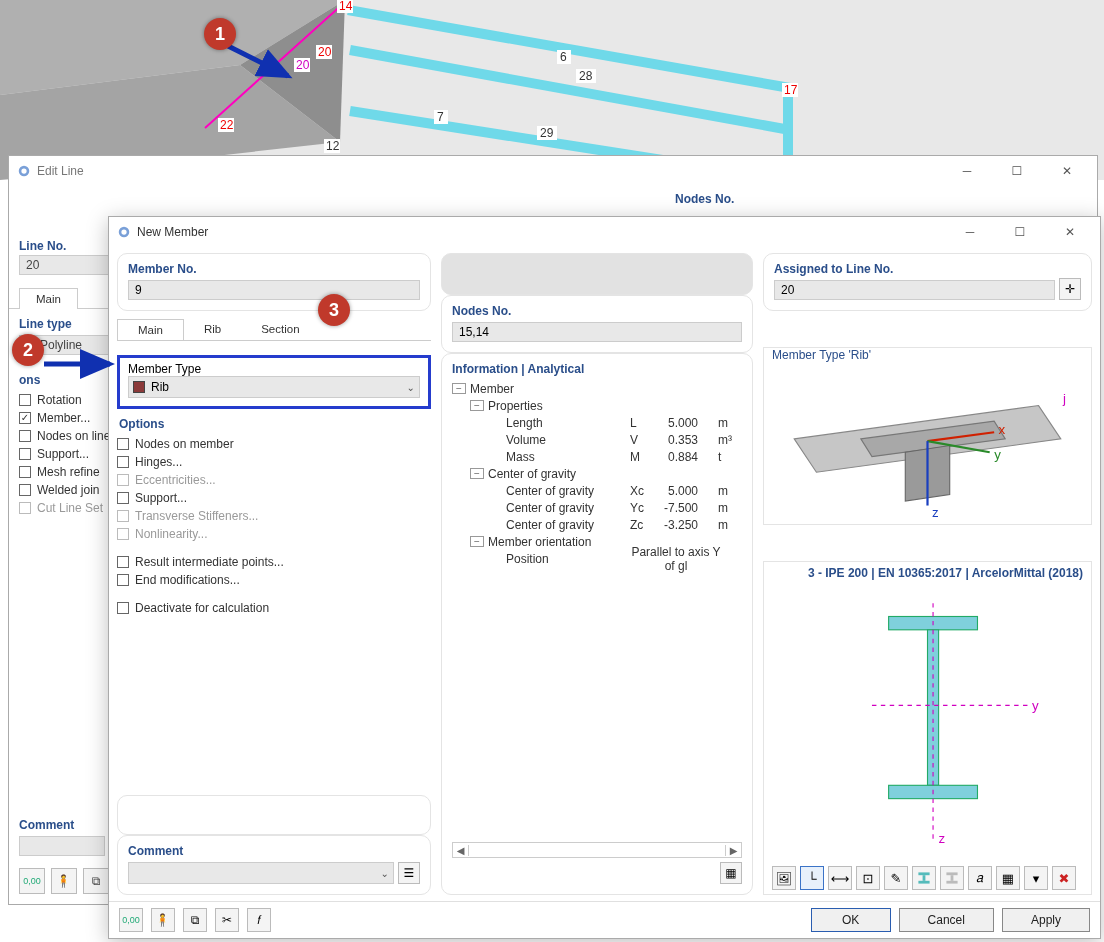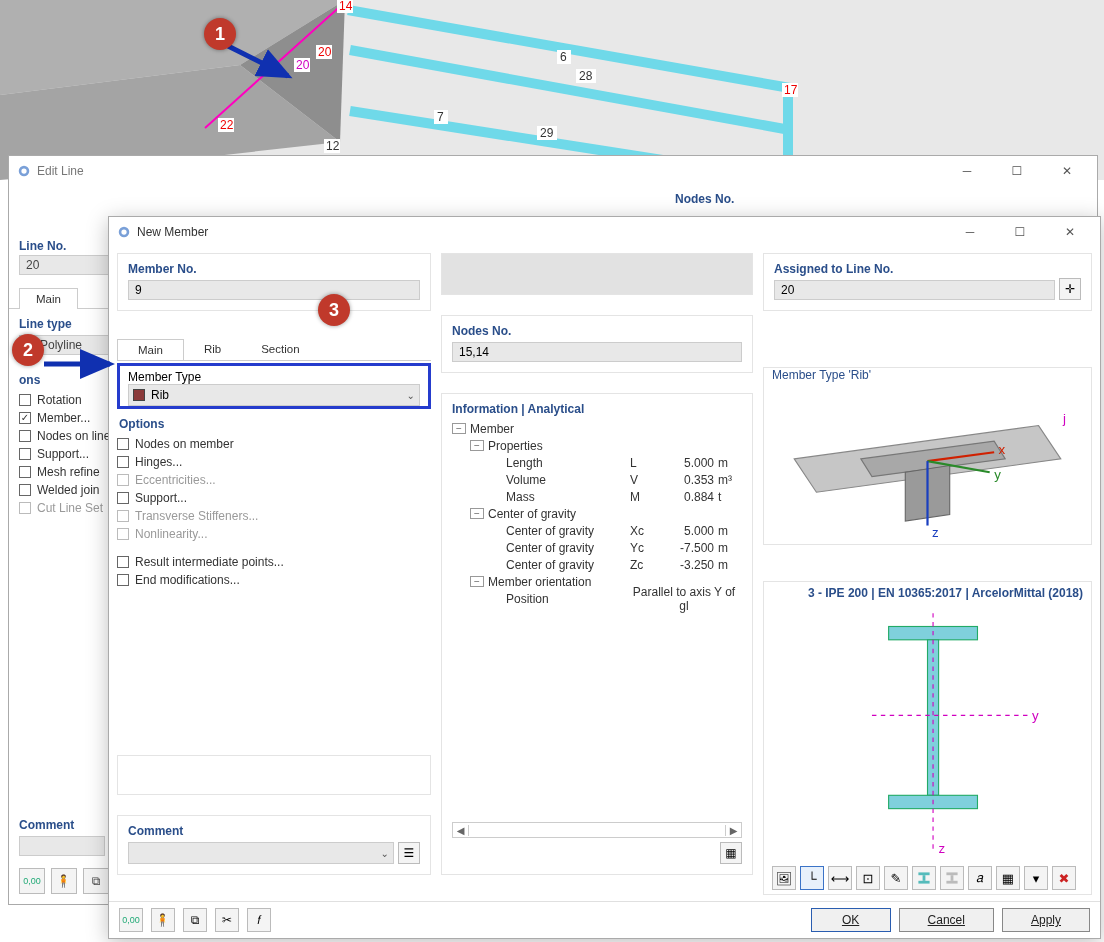--- a/index.html
+++ b/index.html
@@ -37,62 +37,62 @@
 .chk { width: 12px; height: 12px; border: 1px solid #666; background: #fff; display: inline-flex; align-items: center; justify-content: center; font-size: 10px; line-height: 10px; color: #333; }
 .chk.disabled { border-color: #bbb; }
 
 
 .win-new { position: absolute; left: 108px; top: 216px; width: 993px; height: 723px; background: #fff; border: 1px solid #aaa; box-shadow: 0 4px 20px rgba(0,0,0,0.25); z-index: 100; display: flex; flex-direction: column; }
 .win-new .titlebar { color: #333; }
 .win-new .body { flex: 1; display: flex; padding: 6px 8px; gap: 10px; overflow: hidden; }
 .colA { width: 314px; display: flex; flex-direction: column; }
 .colB { width: 312px; display: flex; flex-direction: column; }
 .colC { flex: 1; display: flex; flex-direction: column; gap: 36px; }
-.group { border: 1px solid #e4e4e4; border-radius: 0; padding: 8px 10px 10px 10px; margin-bottom: 20px; }
+.group { border: 1px solid #e4e4e4; border-radius: 10px; padding: 8px 10px 10px 10px; margin-bottom: 0; }
 .group .gtitle { color: #2a4e8a; font-weight: 600; margin-bottom: 4px; }
 .txt-in { border: 1px solid #ccc; background: #e8e8e8; height: 20px; padding: 2px 6px; width: 100%; }
 .inner-tabs { display: flex; border-bottom: 1px solid #ccc; margin-top: 8px; }
 .inner-tabs .itab { padding: 4px 20px; background: #fff; font-size: 11.5px; color: #333; }
 .inner-tabs .itab:first-child { border: 1px solid #ccc; border-bottom: none; background: #fff; }
-.highlight-box { border: 3px solid #253ccd; padding: 4px 8px 0 8px; margin-top: 2px; }
+.highlight-box { border: 3px solid #253ccd; padding: 4px 8px 8px 8px; margin-top: 14px; }
 .sel { display: flex; align-items: center; border: 1px solid #ccc; background: #e8e8e8; height: 22px; padding: 0 4px; gap: 6px; }
 .sel .swatch { width: 12px; height: 12px; background: #8b3a3a; border:1px solid #444; }
 .sel .dd { margin-left: auto; color: #555; font-size: 10px; }
 .opts-title { color:#2a4e8a; font-weight:600; margin: 8px 0 4px 2px; }
 
 
 .info-tree { font-size: 11.5px; color: #333; }
 .info-tree .row { display: flex; align-items: center; height: 17px; }
 .info-tree .exp { width: 14px; text-align: center; color: #666; border:1px solid #999; height:11px; line-height:9px; font-size:10px; margin-right:4px; }
 .info-tree .ind0 { padding-left: 0px; }
 .info-tree .ind1 { padding-left: 18px; }
 .info-tree .ind3 { padding-left: 54px; }
 .info-tree .c1 { flex: 1; }
 .info-tree .c2 { width: 30px; }
-.info-tree .c3 { width: 58px; text-align: right; padding-right:4px; }
+.info-tree .c3 { width: 58px; text-align: right; padding-right:20px; }
 .info-tree .c4 { width: 24px; }
 .hscroll { display:flex; align-items:center; border:1px solid #ccc; height:16px; margin-top:4px; }
 .hscroll .ar { width:16px; text-align:center; color:#666; border-right:1px solid #ccc; font-size:10px; }
 .hscroll .ar:last-child { border-left:1px solid #ccc; border-right:none; }
 .hscroll .track { flex:1; }
 
 
 .preview { border:1px solid #e4e4e4; flex:0 0 auto; height:178px; padding:0 8px; }
 .preview svg { width:100%; height:100%; }
 .section-prev { border:1px solid #e4e4e4; flex:1; padding:4px 8px; display:flex; flex-direction:column;text-align:right; }
 .section-prev .sptitle { color:#2a4e8a; font-weight:600; margin-bottom:4px; }
 .icon-row { display:flex; gap:4px; margin-top:6px; }
 .icon-row .ib { width:24px; height:24px; border:1px solid #bbb; background:#f4f4f4; display:flex; align-items:center; justify-content:center; font-size:13px; }
 .icon-row .ib.sel { border-color:#3b73c7; background:#e7f0fb; }
 
 
 .footer { display:flex; align-items:center; padding:6px 10px; gap:8px; border-top:1px solid #e0e0e0; }
 .footer .toolbtn { width:24px; height:24px; border:1px solid #bbb; background:#f4f4f4; display:flex; align-items:center; justify-content:center; }
 .footer .spacer { flex:1; }
-.btn { min-width:80px; height:24px; border:1px solid #888; background:#f0f0f0; padding:0 28px; color:#222;text-decoration:underline; }
+.btn { min-width:80px; height:24px; border:1px solid #888; background:#f0f0f0; padding:0 28px; color:#222; }
 .btn.primary { border:1px solid #2a5db0; }
 
 .arrow1 { position:absolute; z-index:800; }
 
 .small-icon { width:14px; height:14px; }
 </style>
 </head>
 <body>
 
 <div class="viewport">
@@ -289,20 +289,24 @@
         <div style="height:10px;"></div>
         <div class="opt">
             <span class="chk"></span>
             <span>Result intermediate points...</span>
           </div>
         <div class="opt">
             <span class="chk"></span>
             <span>End modifications...</span>
           </div>
         <div style="height:10px;"></div>
+        <div class="opt">
+            <span class="chk"></span>
+            <span>Deactivate for calculation</span>
+          </div>
       </div>
 
       <div style="flex:1;"></div>
       <div class="group" style="height:40px;"></div>
 
       <div class="group">
         <div class="gtitle">Comment</div>
         <div style="display:flex; gap:4px;">
           <div class="sel" style="flex:1;height:22px;">
               <span class="dd" style="margin-left:auto;">⌄</span>

